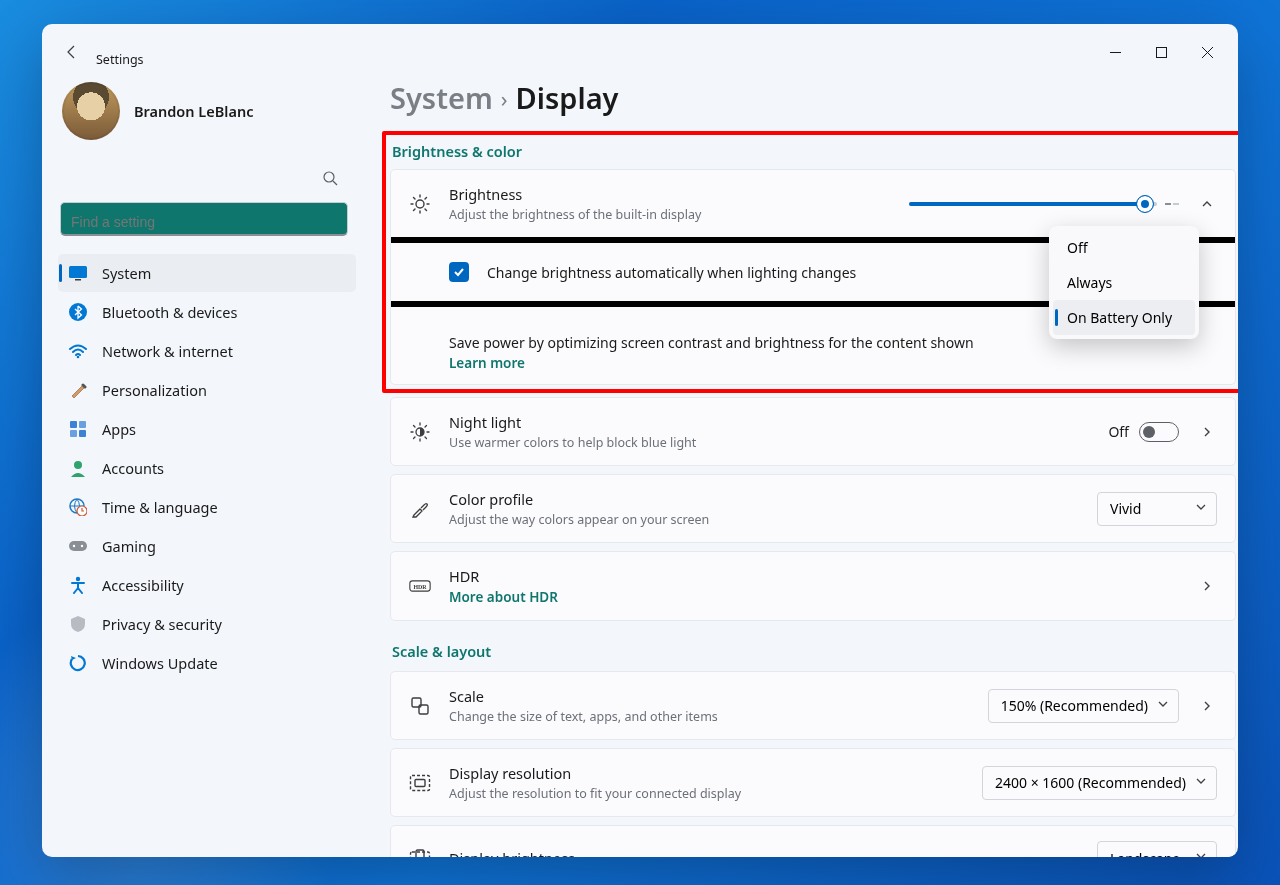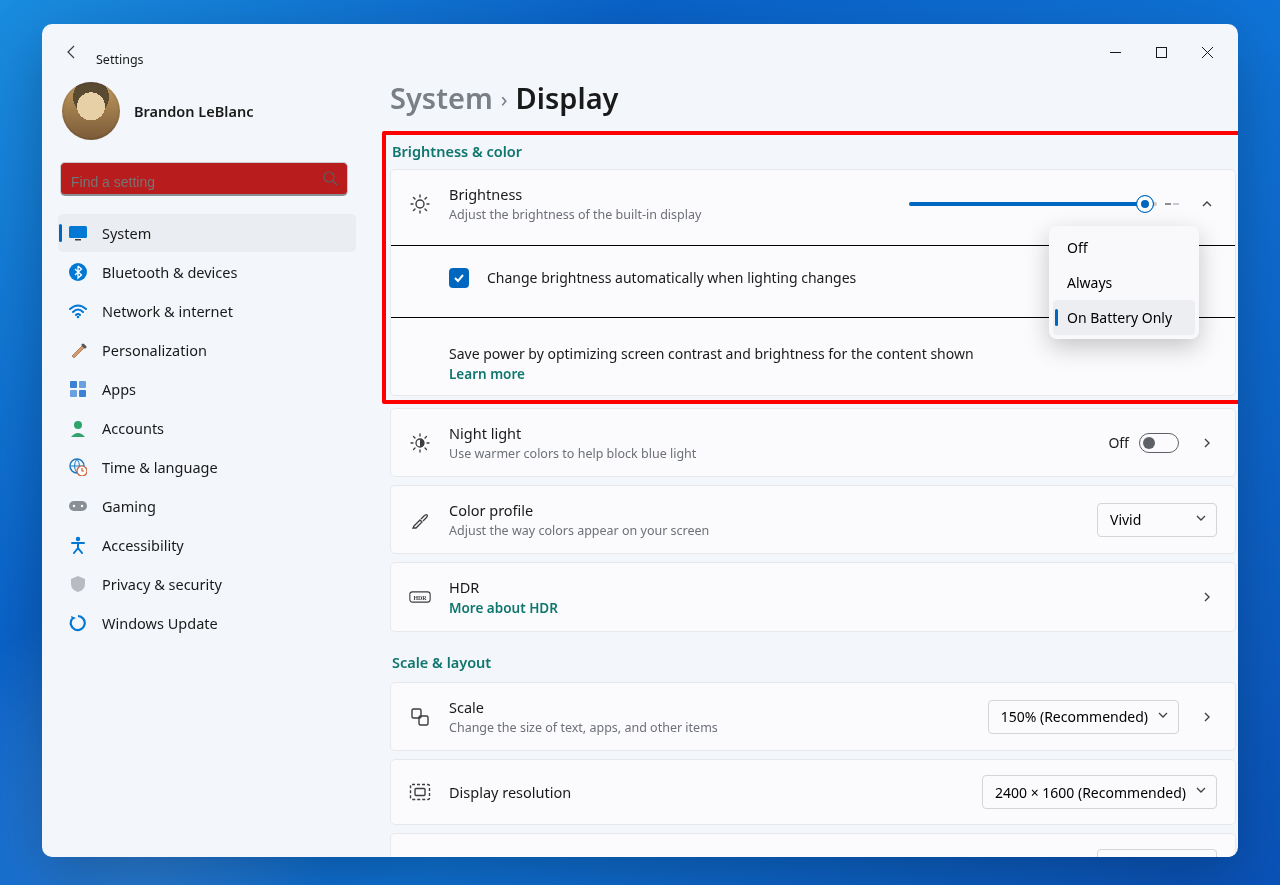--- a/index.html
+++ b/index.html
@@ -30,42 +30,42 @@
   radial-gradient(circle at 50% 42%, #e7cfa6 0 14px, transparent 14px),
   radial-gradient(circle at 50% 26%, #5b4a32 0 18px, transparent 18px),
   linear-gradient(#c29b5e,#7a5a38);
   box-shadow: inset 0 0 0 2px rgba(0,0,0,0.06);
 }
 .uname { font-size:14.5px; font-weight:600; color:#1a1a1a; }
 .search { position:relative; margin: 2px 8px 12px 2px; }
 .search input {
   width: 100%; height: 34px; padding: 6px 32px 0 10px;
   border: 1px solid #c9cdd2; border-bottom: 2px solid #8a8f96;
-  border-radius: 5px; background: #b91c1c; font-size: 14px; outline:none;
+  border-radius: 5px; background: #0f766e; font-size: 14px; outline:none;margin-top:40px;
 }
 .search .sicon { position:absolute; right:10px; top:8px; color:#5c5f63; }
 
 .nav { display:flex; flex-direction:column; gap:1px; margin-top:6px; }
 .nitem { height:38px; display:flex; align-items:center; gap:14px; padding:0 10px 0 10px; border-radius:5px; font-size:14.5px; color:#1a1a1a; cursor:pointer; position:relative; }
 .nitem.sel { background:#eaedf2; }
 .nitem.sel::before { content:""; position:absolute; left:1px; top:10px; bottom:10px; width:3px; background:#0067c0; border-radius:2px; }
 .nicon { width:20px; height:20px; display:flex; align-items:center; justify-content:center; font-size:16px; }
 
 .main { flex:1; overflow:hidden; padding: 10px 24px 0 28px; display:flex; flex-direction:column; position:relative; }
 .bc { display:flex; align-items:baseline; gap:8px; margin-bottom:14px; }
 .bc-sys { font-size:29px; font-weight:600; color:#7a7f86; }
 .bc-sep { font-size:22px; color:#7a7f86; position:relative; top:-2px;}
 .bc-cur { font-size:29px; font-weight:600; color:#1a1a1a; }
 
 .hilite { border: 4px solid #ff0000; border-radius:2px; padding: 0px 10px 4px 4px; margin-left:-8px; margin-right:-14px; position:relative; z-index:2; }
 
 .sec-h { font-size:14.5px; font-weight:600; color:#0f766e; padding: 6px 0 8px 2px; }
 .card { background:#fbfbfd; border:1px solid #e6e8eb; border-radius:5px; }
 .row { display:flex; align-items:center; padding: 14px 18px; gap:18px; min-height:64px; }
-.rowb { border-top:1px solid #000000;margin-top:8px; }
+.rowb { border-top:6px solid #000000; }
 .ricon { width:22px; display:flex; justify-content:center; color:#3d3d3d; font-size:18px; }
 .rtxt { flex:1; display:flex; flex-direction:column; gap:2px; }
 .rtitle { font-size:14.5px; color:#1a1a1a; }
 .rdesc { font-size:12.5px; color:#6c7077; }
 .link { color:#0f766e; font-size:14px; font-weight:600; }
 .smalllink { font-size:13.5px; }
 
 .chev { width:20px; color:#404040; display:flex; justify-content:center; cursor:pointer;}
 .expand-up svg { transform: rotate(180deg); }
 
@@ -436,20 +436,21 @@
           <div class="card">
             <div class="row">
               <div class="ricon">
                 <svg width="22" height="18" viewBox="0 0 22 18">
                     <rect x="1.5" y="1.5" width="19" height="15" rx="1.5" fill="none" stroke="#3d3d3d" stroke-width="1.4" stroke-dasharray="3 2"></rect>
                     <rect x="6" y="5.5" width="10" height="7" rx="1" fill="none" stroke="#3d3d3d" stroke-width="1.4"></rect>
                   </svg>
               </div>
               <div class="rtxt">
                 <span class="rtitle">Display resolution</span>
+                <span class="rdesc">Adjust the resolution to fit your connected display</span>
               </div>
               <div class="select" style="min-width:230px">
                 <span>2400 × 1600 (Recommended)</span>
                 <span class="caret">
                     <svg width="12" height="12">
                       <path d="M2 4 L6 8 L10 4" fill="none" stroke="#404040" stroke-width="1.3"></path>
                     </svg>
                   </span>
               </div>
             </div>

